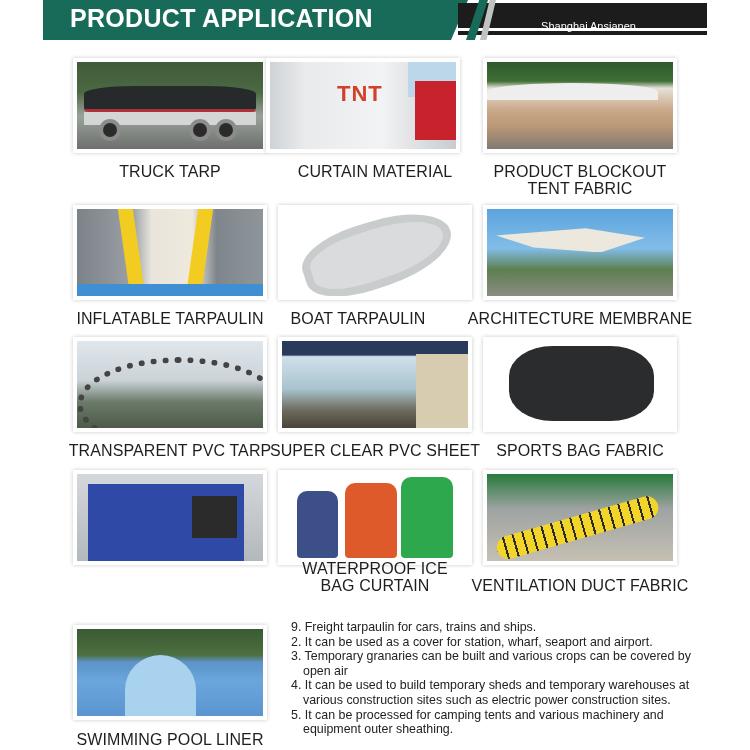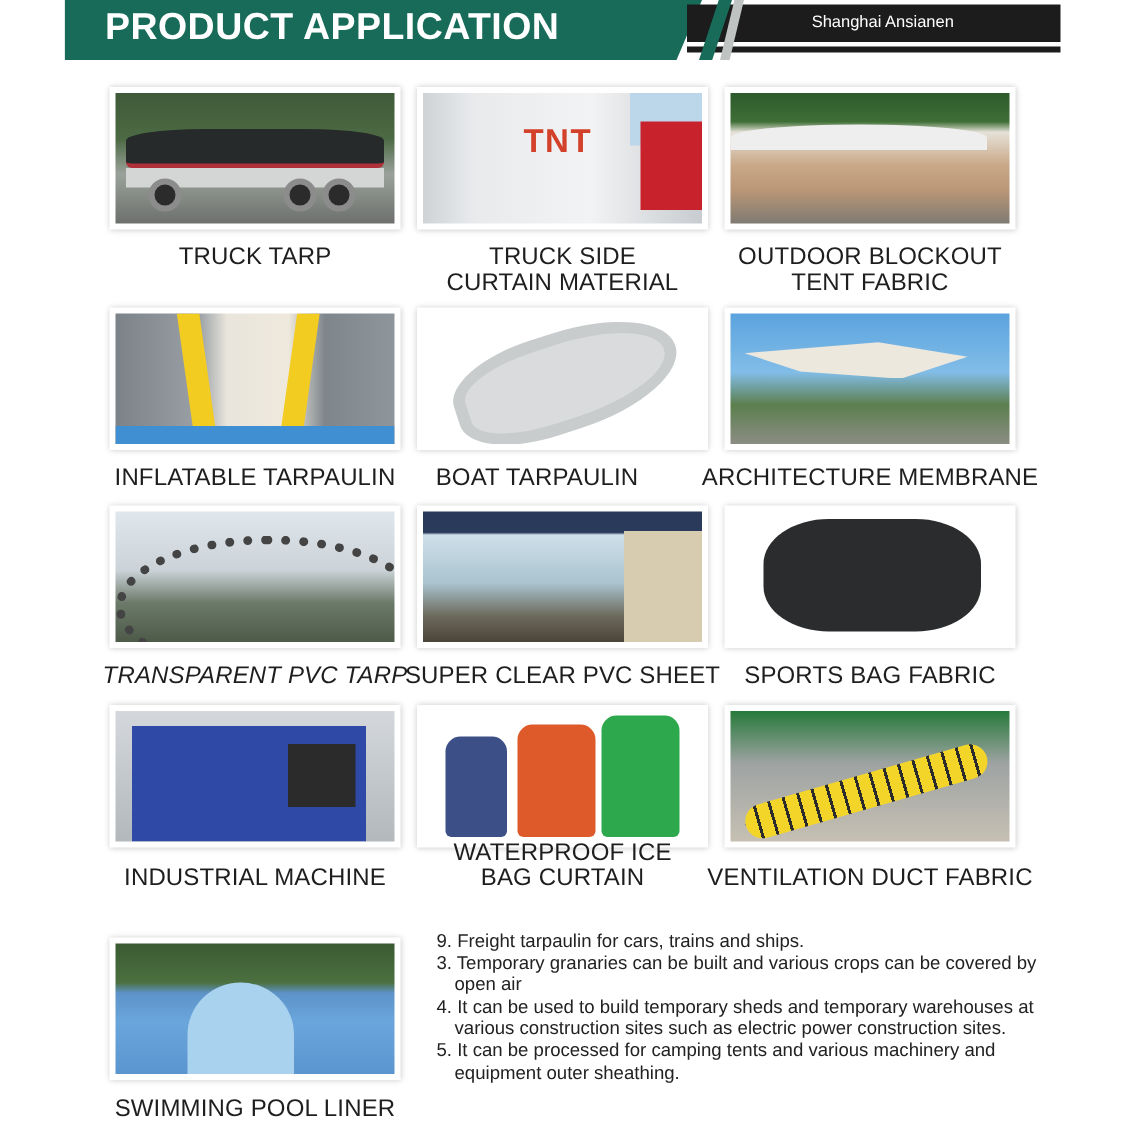--- a/index.html
+++ b/index.html
@@ -8,21 +8,21 @@
   .header-green { position:absolute; left:43px; top:0; width:425px; height:40px; background:#176b58;
                   clip-path:polygon(0 0,100% 0,96% 100%,0 100%); }
   .header-title { position:absolute; left:70px; top:4px; color:#fff; font-weight:bold; font-size:25px;
                   letter-spacing:0.3px; font-family:"Liberation Sans", sans-serif; }
   .header-stripe { position:absolute; left:466px; top:0; width:22px; height:40px; background:#176b58;
                    clip-path:polygon(60% 0,100% 0,40% 100%,0 100%); z-index:3; }
   .header-gray { position:absolute; left:480px; top:0; width:16px; height:40px; background:#bfc3c2;
                  clip-path:polygon(60% 0,100% 0,40% 100%,0 100%); z-index:2; }
   .header-black { position:absolute; left:458px; top:3px; width:249px; height:25px; background:#1c1c1c; z-index:1; }
   .header-line { position:absolute; left:458px; top:31px; width:249px; height:4px; background:#1c1c1c; z-index:1; }
-  .header-brand { position:absolute; left:470px; top:3px; width:237px; height:25px; line-height:25px;
+  .header-brand { position:absolute; left:470px; top:14px; width:237px; height:25px; line-height:25px;
                   text-align:center; color:#fff; font-size:11px; z-index:4; }
 
   .card { position:absolute; width:194px; height:95px; background:#fff;
           box-shadow:0 0 4px rgba(0,0,0,0.22); padding:4px; }
   .photo { width:100%; height:100%; position:relative; overflow:hidden; }
   .caption { position:absolute; width:240px; text-align:center; font-size:16px; line-height:17px;
              color:#1e1e1e; letter-spacing:0.1px; }
 
   
   .p-truck { background:linear-gradient(180deg,#3f5a38 0%,#4c6a44 35%,#9aa19a 62%,#6d706d 100%); }
@@ -100,39 +100,38 @@
       <div class="bed"></div>
     <div class="wheel" style="left:12%"></div>
       <div class="wheel" style="left:60%"></div>
       <div class="wheel" style="left:74%"></div>
   </div>
 </div>
 <div class="caption" style="left:50px;top:163px;">
   <div>TRUCK TARP</div>
 </div>
 
-<div class="card" style="left:278px;top:58px;">
+<div class="card" style="left:266px;top:58px;">
   <div class="photo p-tnt">
     <div class="sky"></div>
       <div class="red"></div>
     <div class="logo">TNT</div>
   </div>
 </div>
 <div class="caption" style="left:255px;top:163px;">
-  <div>TRUCK SIDE</div>
   <div>CURTAIN MATERIAL</div>
 </div>
 
 <div class="card" style="left:483px;top:58px;">
   <div class="photo p-tent">
       <div class="roof"></div>
     </div>
 </div>
 <div class="caption" style="left:460px;top:163px;">
-  <div>OUTDOOR BLOCKOUT</div>
+  <div>PRODUCT BLOCKOUT</div>
   <div>TENT FABRIC</div>
 </div>
 
 <div class="card" style="left:73px;top:205px;">
   <div class="photo p-inflate">
     <div class="y1"></div>
       <div class="y2"></div>
       <div class="b"></div>
   </div>
 </div>
@@ -156,21 +155,21 @@
 </div>
 <div class="caption" style="left:460px;top:310px;">
   <div>ARCHITECTURE MEMBRANE</div>
 </div>
 
 <div class="card" style="left:73px;top:337px;">
   <div class="photo p-dome">
       <div class="arc"></div>
     </div>
 </div>
-<div class="caption" style="left:50px;top:442px;font-style:italic;">
+<div class="caption" style="left:50px;top:442px;">
   <div>TRANSPARENT PVC TARP</div>
 </div>
 
 <div class="card" style="left:278px;top:337px;">
   <div class="photo p-clear">
       <div class="wall"></div>
     </div>
 </div>
 <div class="caption" style="left:255px;top:442px;">
   <div>SUPER CLEAR PVC SHEET</div>
@@ -185,21 +184,20 @@
   <div>SPORTS BAG FABRIC</div>
 </div>
 
 <div class="card" style="left:73px;top:470px;">
   <div class="photo p-machine">
     <div class="cover"></div>
       <div class="grill"></div>
   </div>
 </div>
 <div class="caption" style="left:50px;top:577px;">
-  <div>INDUSTRIAL MACHINE</div>
 </div>
 
 <div class="card" style="left:278px;top:470px;">
   <div class="photo p-drybag">
     <div class="d1"></div>
       <div class="d2"></div>
       <div class="d3"></div>
   </div>
 </div>
 <div class="caption" style="left:255px;top:560px;">
@@ -220,16 +218,17 @@
   <div class="photo p-pool">
       <div class="arch"></div>
     </div>
 </div>
 <div class="caption" style="left:50px;top:731px;">
   <div>SWIMMING POOL LINER</div>
 </div>
 
 <div class="notes">
   <div class="item">9. Freight tarpaulin for cars, trains and ships.</div>
+  <div class="item">2. It can be used as a cover for station, wharf, seaport and airport.</div>
   <div class="item">3. Temporary granaries can be built and various crops can be covered by open air</div>
   <div class="item">4. It can be used to build temporary sheds and temporary warehouses at various construction sites such as electric power construction sites.</div>
   <div class="item">5. It can be processed for camping tents and various machinery and equipment outer sheathing.</div>
 </div>
 
 </body></html>

